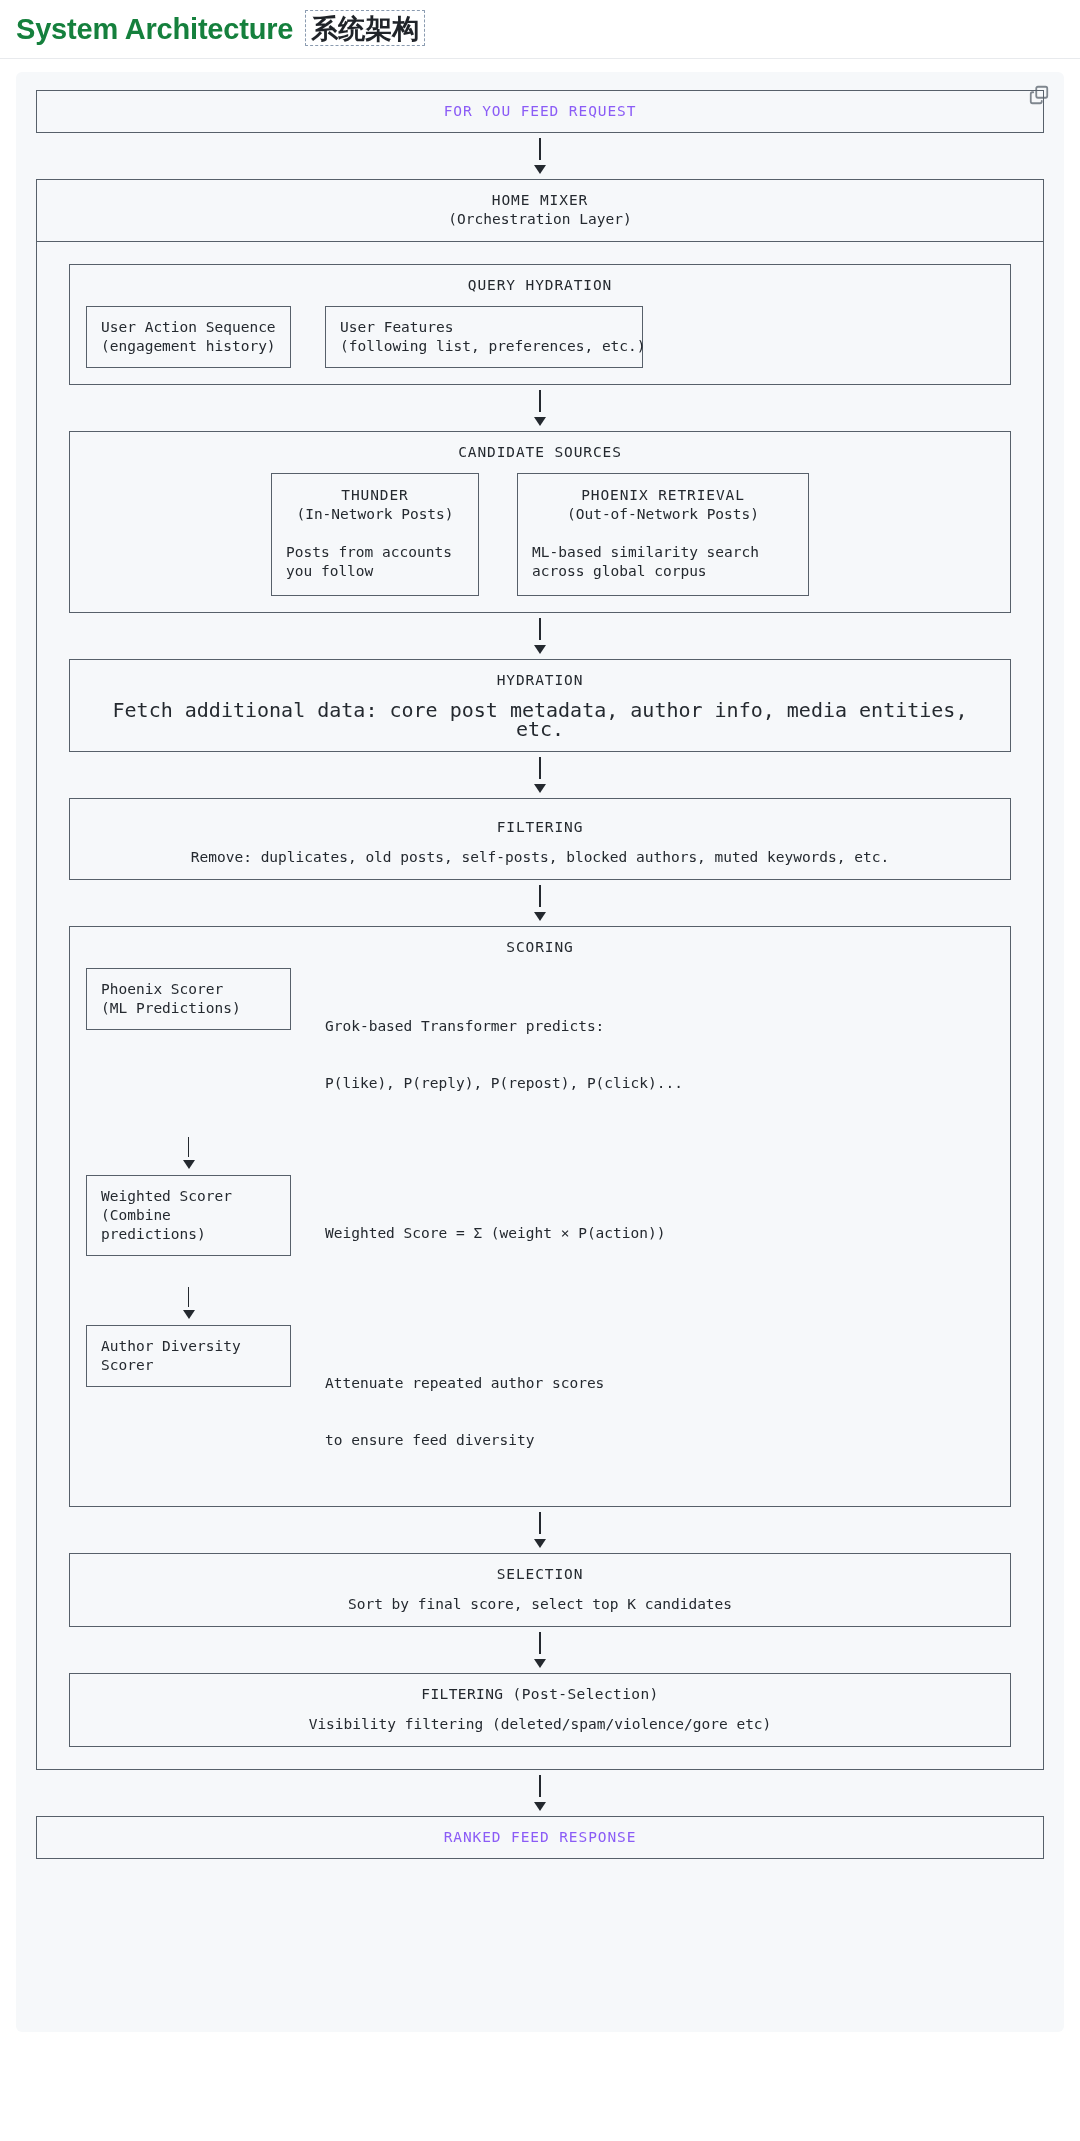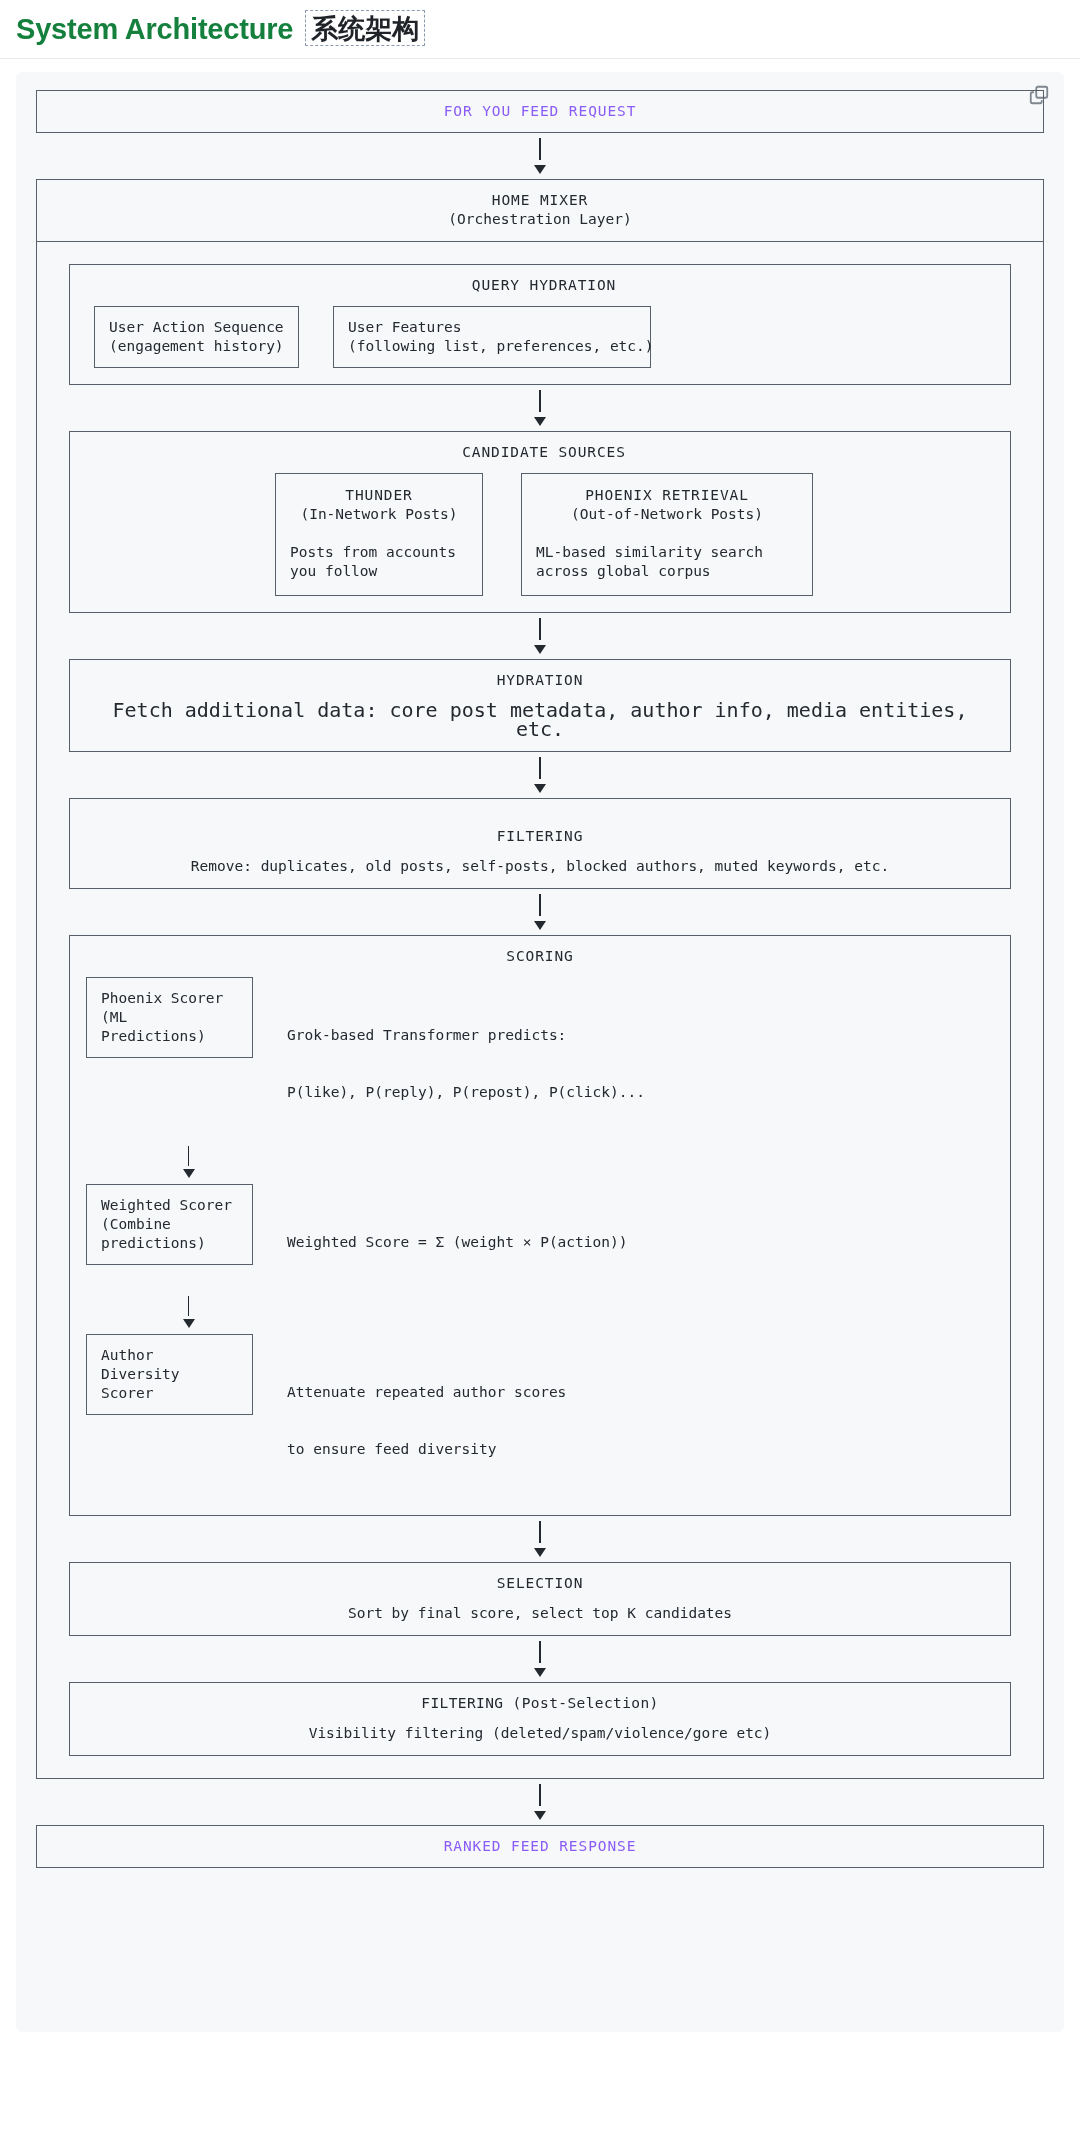--- a/index.html
+++ b/index.html
@@ -125,21 +125,21 @@
     padding: 11px 10px 12px 10px;
     border-bottom: 1.6px solid #57606a;
   }
   .mixer-head .cap { letter-spacing: 0.9px; }
   .mixer-body {
     padding: 22px 32px 22px 32px;
   }
 
   .group {
     border: 1.6px solid #57606a;
-    padding: 11px 16px 16px 24px;
+    padding: 11px 16px 16px 16px;
   }
   .group-title {
     text-align: center;
     font-family: "DejaVu Sans Mono", "Liberation Mono", monospace;
     font-size: 14.5px;
     line-height: 19px;
     color: #24292f;
     letter-spacing: 0.9px;
     margin-bottom: 11px;
   }
@@ -167,21 +167,21 @@
   .cs-box .spacer { display: block; height: 19px; }
 
   
   .score-row {
     display: flex;
     align-items: flex-start;
     gap: 34px;
   }
   .score-box {
     flex: 0 0 auto;
-    width: 167px;
+    width: 205px;
     border: 1.6px solid #57606a;
     font-family: "DejaVu Sans Mono", "Liberation Mono", monospace;
     font-size: 14.5px;
     line-height: 19px;
     color: #24292f;
     padding: 11px 14px;
   }
   .score-box .line { display: block; }
   .score-desc {
     font-family: "DejaVu Sans Mono", "Liberation Mono", monospace;
@@ -296,21 +296,21 @@
           <div class="group" style="padding:11px 14px 12px 14px;">
             <div class="group-title">HYDRATION</div>
             <div style="text-align:center;font-family:'DejaVu Sans Mono','Liberation Mono',monospace;font-size:20px;line-height:19px;color:#24292f;">Fetch additional data: core post metadata, author info, media entities, etc.</div>
           </div>
 
           <div class="connector">
             <span class="bar"></span>
             <span class="arrowhead"></span>
           </div>
 
-          <div class="group" style="padding:28px 14px 12px 14px;">
+          <div class="group" style="padding:19px 14px 12px 14px;">
             <div class="group-title">FILTERING</div>
             <div style="text-align:center;font-family:'DejaVu Sans Mono','Liberation Mono',monospace;font-size:14.5px;line-height:19px;color:#24292f;">Remove: duplicates, old posts, self-posts, blocked authors, muted keywords, etc.</div>
           </div>
 
           <div class="connector">
             <span class="bar"></span>
             <span class="arrowhead"></span>
           </div>
 
           <div class="group" style="padding:11px 16px 18px 16px;">

